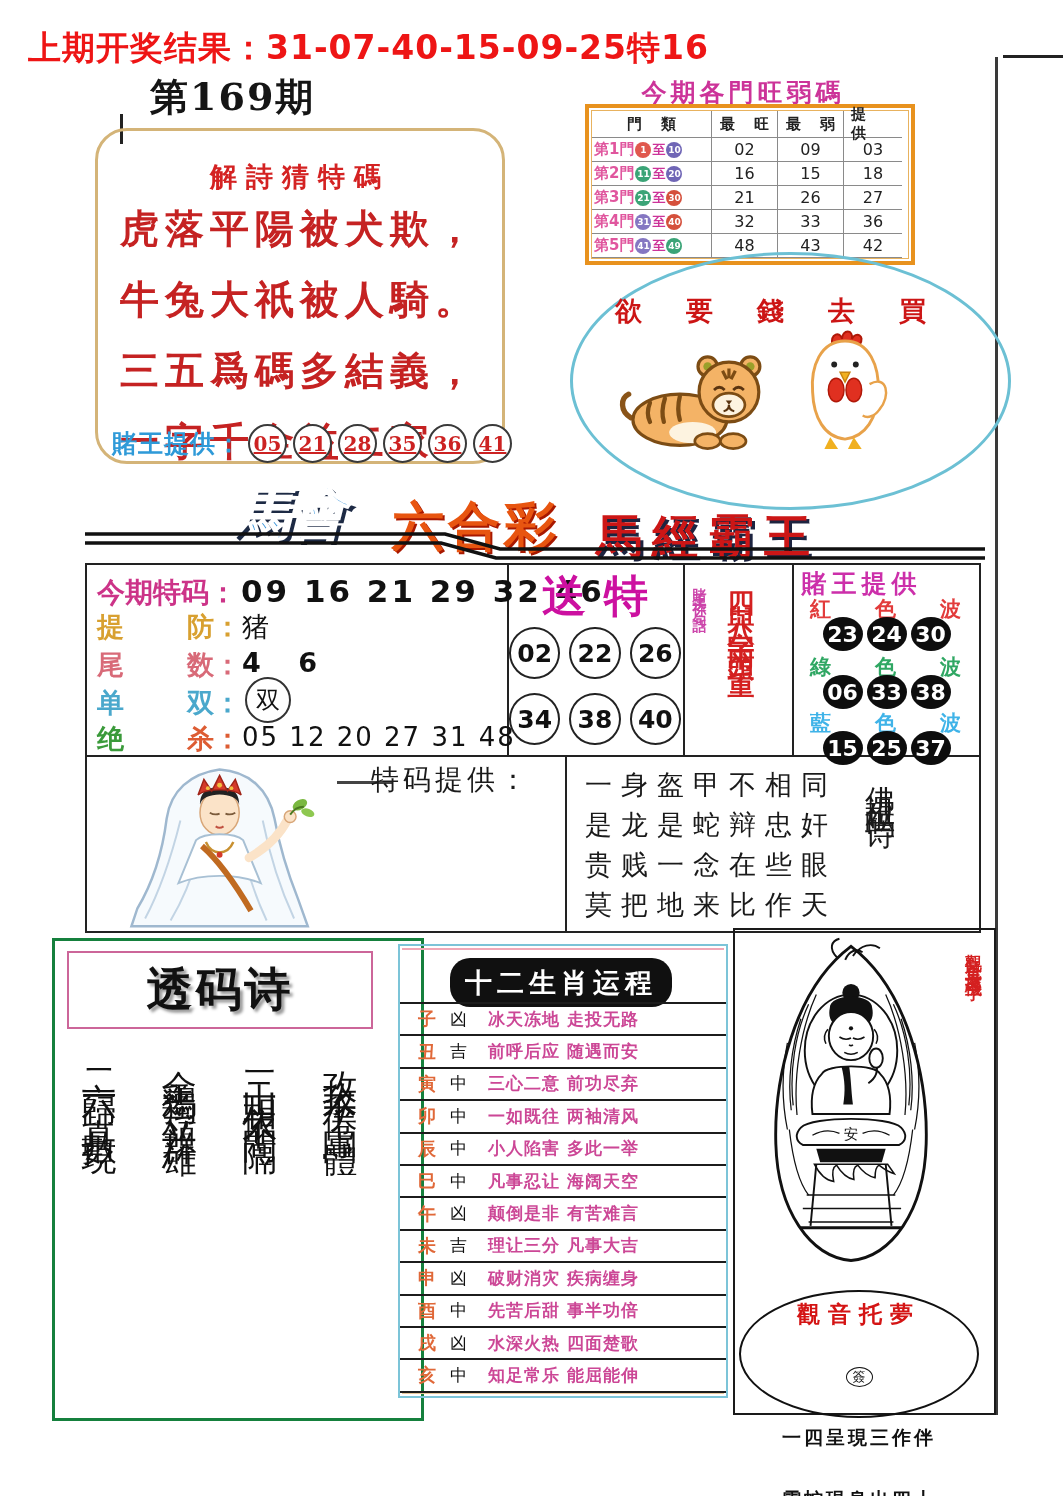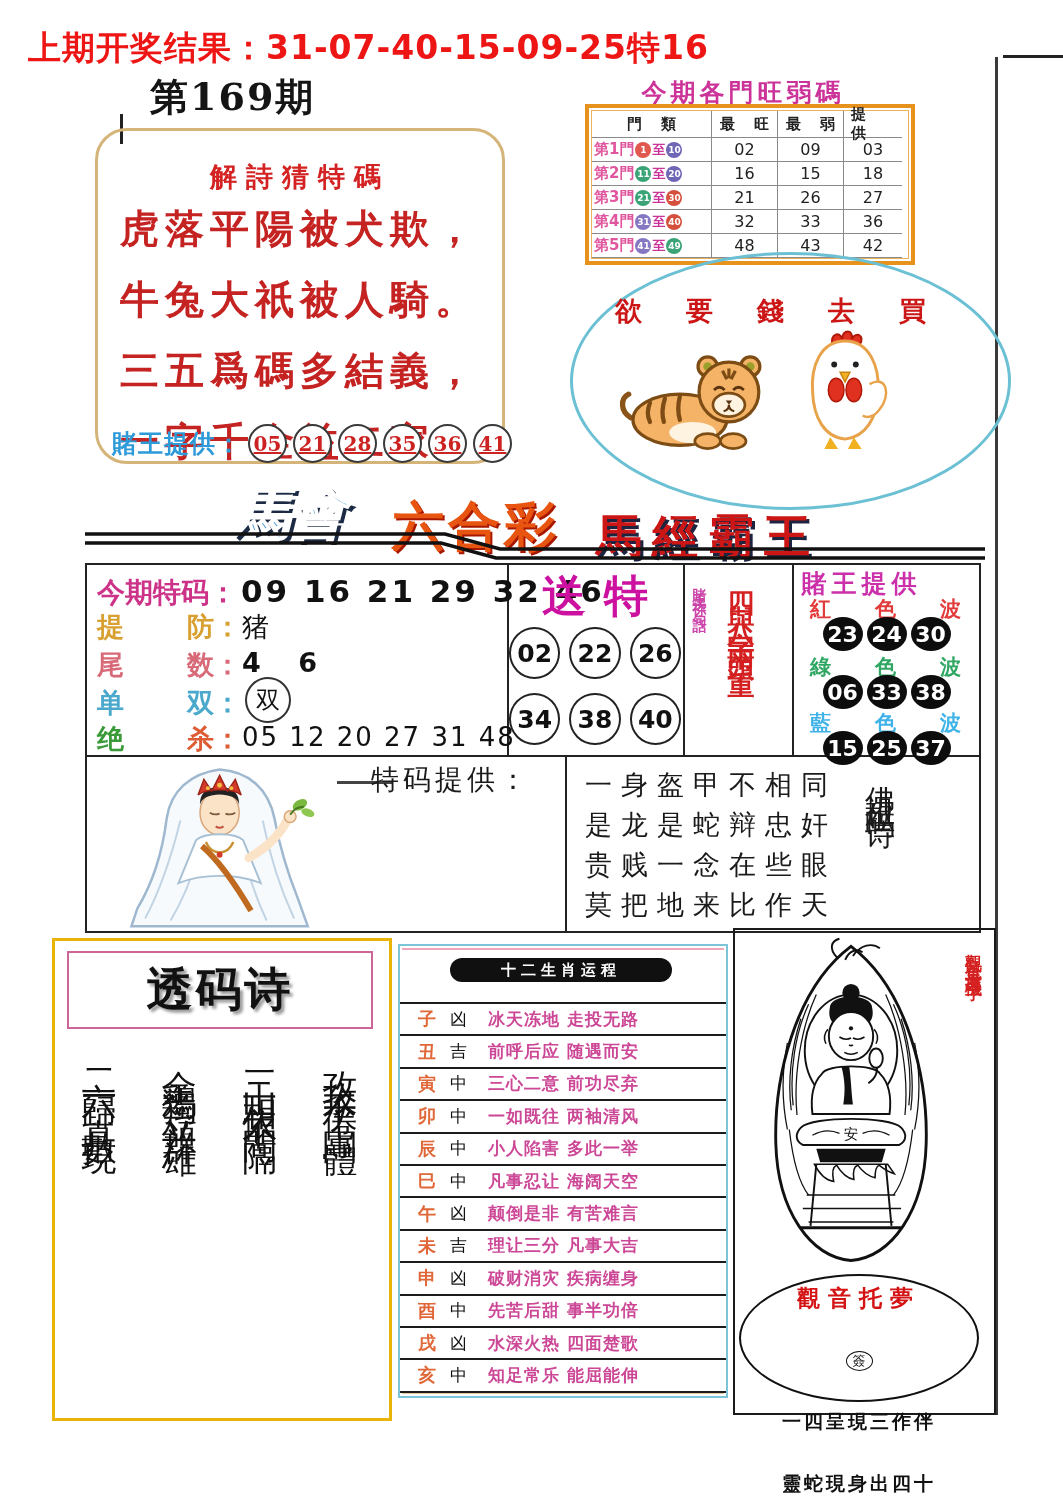--- a/index.html
+++ b/index.html
@@ -95,48 +95,48 @@
 
   .tetip-dash{left:250px;top:216px;width:56px;height:3px;background:#444;}
   .tetip-title{left:284px;top:196px;font-size:28px;color:#1a1a1a;letter-spacing:4px;}
   .tetip-line{left:268px;font-size:31px;color:#111;letter-spacing:9px;}
   .bpoem{left:498px;top:200px;}
   .bpoem-line{font-size:27px;color:#1a1a1a;line-height:40px;letter-spacing:9px;}
   .bpoem-title{left:772px;top:198px;writing-mode:vertical-rl;font-size:30px;color:#1a1a1a;
                letter-spacing:8px;height:170px;}
 
   
-  .touma-box{left:52px;top:938px;width:334px;height:477px;border:3px solid #eab308;}
+  .touma-box{left:52px;top:938px;width:334px;height:477px;border:3px solid #15803d;padding-left:32px;}
   .touma-titlebox{left:12px;top:10px;width:302px;height:74px;border:2.5px solid #cc6699;
                   display:flex;align-items:center;justify-content:center;}
   .touma-title{font-size:46px;font-weight:bold;color:#111;letter-spacing:3px;
                text-shadow:3px 3px 3px #9a9a9a;}
   .touma-cols{left:14px;top:102px;width:300px;height:356px;display:flex;flex-direction:row-reverse;
               justify-content:space-between;padding:0 6px;box-sizing:border-box;}
   .touma-col{writing-mode:vertical-rl;font-size:35px;color:#111;letter-spacing:12px;font-weight:500;}
 
   
   .zodiac-box{left:398px;top:944px;width:330px;height:454px;border:2.5px solid #7cc4d8;box-sizing:border-box;}
   .zodiac-inner{position:absolute;left:2px;top:2px;right:2px;bottom:2px;border-top:2px solid #f0a8b8;
                 border-bottom:1px solid #e8c89c;}
-  .zodiac-pill{position:absolute;left:50px;top:12px;width:222px;height:24px;background:#101010;
+  .zodiac-pill{position:absolute;left:50px;top:12px;width:222px;height:49px;background:#101010;
                border-radius:20px;color:#fff;display:flex;align-items:center;justify-content:center;
-               font-size:15px;letter-spacing:5px;font-weight:bold;}
+               font-size:27px;letter-spacing:5px;font-weight:bold;}
   .zodiac-rows{position:absolute;left:0;top:56px;right:0;}
   .z-row{display:flex;align-items:center;height:30.4px;border-bottom:2px solid #1c1c1c;padding-left:18px;}
   .z-row:first-child{border-top:2px solid #1c1c1c;}
   .z-sign{width:32px;font-size:18px;color:#e06838;font-weight:bold;}
   .z-luck{width:38px;font-size:17px;color:#111;}
   .z-text{font-size:17px;color:#cc4796;font-weight:bold;letter-spacing:1px;}
 
   
   .gy-box{left:733px;top:928px;width:263px;height:487px;border:2.5px solid #1a1a1a;box-sizing:border-box;}
   .gy-side{position:absolute;right:8px;top:10px;writing-mode:vertical-rl;font-size:17px;font-weight:bold;
            color:#d42020;letter-spacing:5px;height:160px;}
-  .dream-oval{position:absolute;left:4px;top:344px;width:236px;height:124px;border:2.5px solid #111;
+  .dream-oval{position:absolute;left:4px;top:360px;width:236px;height:124px;border:2.5px solid #111;
               border-radius:50%;display:flex;flex-direction:column;align-items:center;gap:36px;}
   .dream-title{margin-top:7px;font-size:23px;font-weight:bold;color:#d41414;letter-spacing:8px;}
   .seal{width:25px;height:25px;border:1.5px solid #111;border-radius:50%;display:flex;align-items:center;
         justify-content:center;font-size:13px;color:#111;margin:1px 0;}
   .dream-line{font-size:19px;font-weight:bold;color:#111;letter-spacing:3px;line-height:26px;}
 </style>
 </head>
 <body>
 
 <div class="page">

